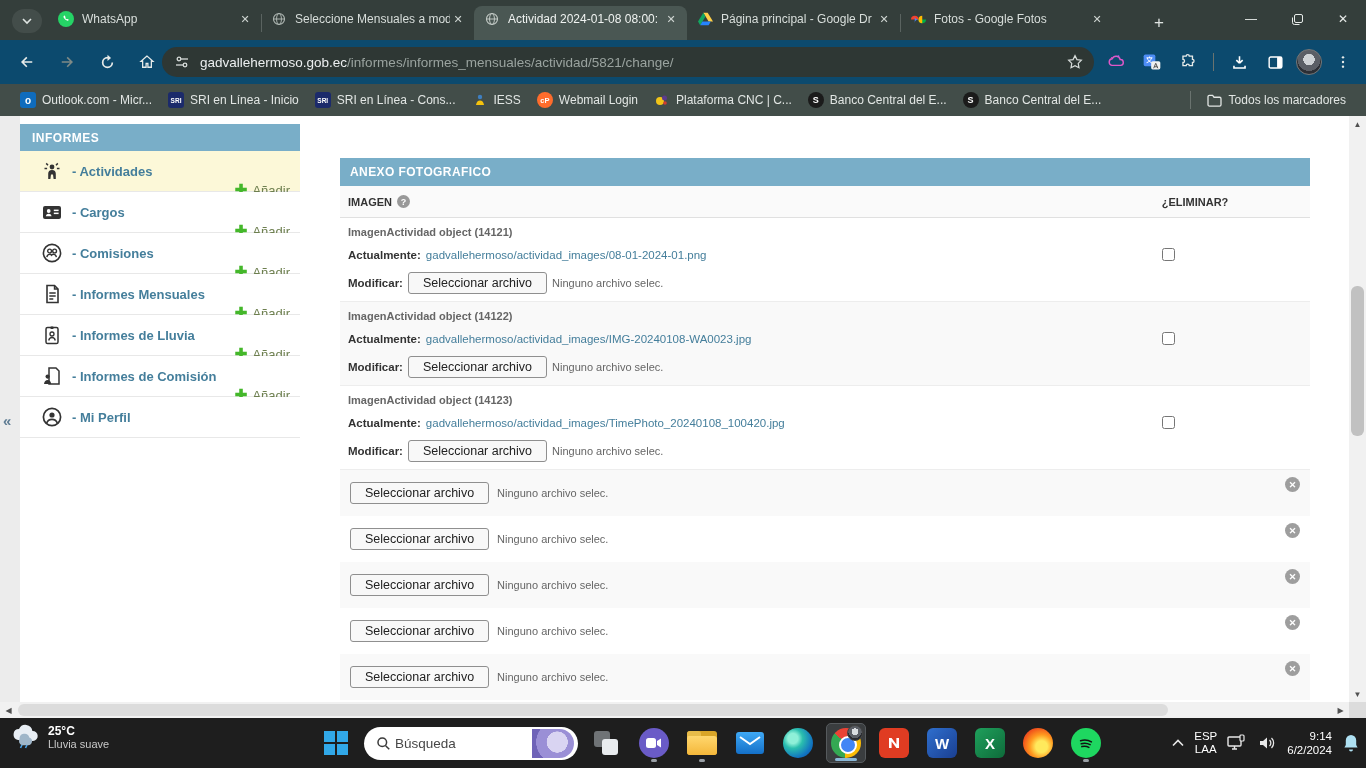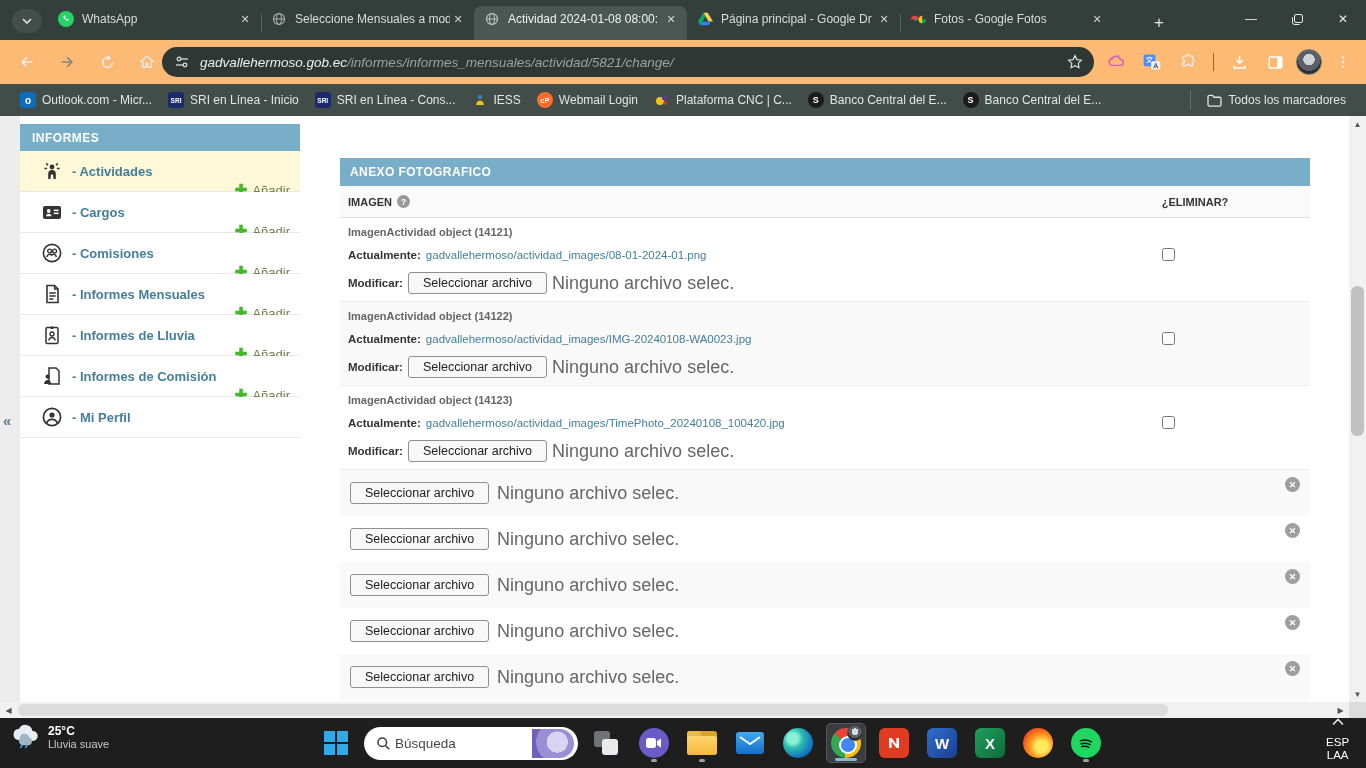--- a/index.html
+++ b/index.html
@@ -16,21 +16,21 @@
   .tab.active::before, .tab.active + .tab::before { display:none; }
   .tab .title { flex:1; white-space:nowrap; overflow:hidden; margin-left:8px; }
   .tab .close { width:16px; height:16px; border-radius:50%; display:flex; align-items:center; justify-content:center; font-size:11px; color:#cfd5d2; }
   .newtab { position:absolute; left:1146px; top:10px; width:26px; height:26px; border-radius:50%; display:flex; align-items:center; justify-content:center; color:#dfe4e2; font-size:17px; }
   .wincontrols { position:absolute; right:0; top:0; height:38px; display:flex; }
   .winbtn { width:46px; height:38px; display:flex; align-items:center; justify-content:center; color:#e8ecea; font-size:12px; }
   .favicon { width:16px; height:16px; display:inline-flex; align-items:center; justify-content:center; flex:none; }
   .wa-ic { width:16px; height:16px; border-radius:50%; background:#25d366; display:flex; align-items:center; justify-content:center; }
 
   
-  .toolbar { position:absolute; left:0; top:40px; width:1366px; height:44px; background:#fdba74; display:flex; align-items:center;font-style:italic; }
+  .toolbar { position:absolute; left:0; top:40px; width:1366px; height:44px; background:#0c4a6e; display:flex; align-items:center; }
   .navbtn { width:30px; height:30px; display:flex; align-items:center; justify-content:center; border-radius:50%; color:#e7ebe9; flex:none; }
   .navbtn.disabled { color:#7f8a86; }
   .urlbar { position:absolute; left:162px; top:7px; width:932px; height:30px; background:#2e3734; border-radius:15px; display:flex; align-items:center; padding:0 10px 0 12px; }
   .urlbar .host { color:#eceff0; font-size:13.5px; }
   .urlbar .path { color:#9aa39f; font-size:13.5px; }
   .site-ic { margin-right:10px; }
   .url-star { margin-left:auto; }
   .toolicons { position:absolute; right:0; top:0; height:44px; display:flex; align-items:center; gap:6px; padding-right:8px; }
   .tool-divider { width:1px; height:18px; background:#6a736f; margin:0 4px; }
   .avatar-btn { width:26px; height:26px; border-radius:50%; background:radial-gradient(circle at 50% 40%, #cfd3d6 0 30%, #5b5f66 31% 60%, #2c2f35 61%); border:1px solid #777; }
@@ -69,21 +69,21 @@
   .headrow .h-img { padding-left:8px; display:flex; align-items:center; gap:5px; }
   .help-ic { width:13px; height:13px; border-radius:50%; background:#999; color:#fff; font-size:9px; font-weight:bold; display:inline-flex; align-items:center; justify-content:center; }
   .h-del { position:absolute; left:770px; width:170px; text-align:center; }
   .item-row { position:relative; height:84px; border-bottom:1px solid #ededed; padding:6px 8px; font-size:11.5px; }
   .item-row.alt, .empty-row.alt { background:#f9f9f9; }
   .obj-label { color:#666; font-weight:bold; font-size:11px; margin-top:2px; }
   .file-line { margin-top:11px; display:flex; align-items:center; gap:5px; }
   .lbl { font-weight:bold; color:#333; }
   .file-link { color:#447e9b; text-decoration:none; }
   .file-btn { font-family:"Liberation Sans",sans-serif; font-size:12.5px; color:#222; background:#f8f8f8; border:1px solid #8f8f8f; border-radius:3px; padding:3px 14px; }
-  .no-file { color:#666; font-size:18px; }
+  .no-file { color:#666; font-size:11px; }
   .del-check { position:absolute; left:822px; top:30px; width:13px; height:13px; }
   .empty-row { position:relative; height:46px; display:flex; align-items:center; gap:8px; padding-left:10px; font-size:12.5px; }
   .del-x { position:absolute; right:10px; top:50%; margin-top:-16px; width:15px; height:15px; border-radius:50%; background:#9e9e9e; color:#fff; font-size:9px; font-weight:bold; display:flex; align-items:center; justify-content:center; }
 
   
   .vscroll { position:absolute; right:0; top:0; width:17px; height:586px; background:#f1f1f1; }
   .vthumb { position:absolute; left:2px; top:170px; width:13px; height:150px; background:#c1c1c1; border-radius:6px; }
   .sarrow { position:absolute; left:0; width:17px; height:16px; display:flex; align-items:center; justify-content:center; color:#505050; font-size:8px; }
   .hscroll { position:absolute; left:0; bottom:0; height:16px; width:1349px; background:#f1f1f1; }
   .hthumb { position:absolute; left:18px; top:2px; height:12px; width:1150px; background:#dcdcdc; border-radius:6px; }
@@ -103,21 +103,21 @@
   .start-grid { display:grid; grid-template-columns:11px 11px; grid-template-rows:11px 11px; gap:2px; }
   .start-grid span { background:#31a8e8; }
   .searchpill { width:214px; height:33px; background:#fff; border-radius:17px; display:flex; align-items:center; padding:0 4px 0 12px; gap:4px; }
   .searchpill .ph { color:#474747; font-size:13.5px; flex:1; }
   .search-img { width:42px; height:29px; border-radius:0 15px 15px 0; background:radial-gradient(circle at 60% 45%, #d9d4f2 0 35%, #9a8fd6 36% 70%, #6f63b8 71%); }
   .squircle { width:30px; height:30px; border-radius:6px; display:flex; align-items:center; justify-content:center; color:#fff; font-weight:bold; font-size:15px; }
   .circle30 { width:30px; height:30px; border-radius:50%; }
   .chrome-ball { width:30px; height:30px; border-radius:50%; background:conic-gradient(from -50deg, #ea4335 0 120deg, #fbbc05 120deg 235deg, #34a853 235deg 360deg); position:relative; }
   .chrome-ball::after { content:""; position:absolute; left:8px; top:8px; width:14px; height:14px; border-radius:50%; background:#4286f5; border:2.5px solid #fff; }
   .chrome-badge { position:absolute; right:2px; top:1px; width:16px; height:16px; border-radius:50%; background:radial-gradient(circle at 50% 40%, #d9dde0 0 30%, #5b5f66 31% 60%, #26292e 61%); border:1px solid #444; }
-  .tray { position:absolute; right:6px; top:0; height:50px; display:flex; align-items:center; gap:10px; color:#fff;flex-direction:column; }
+  .tray { position:absolute; right:6px; top:0; height:50px; display:flex; align-items:center; gap:10px; color:#fff; }
   .lang { font-size:11.5px; line-height:13px; text-align:center; }
   .clock { font-size:11.5px; line-height:14px; text-align:right; }
   .chev-up { color:#e8e8e8; font-size:11px; }
   svg { display:block; }
 </style>
 </head>
 <body>
 
 <div class="tabstrip">
   <div class="tabsearch">

